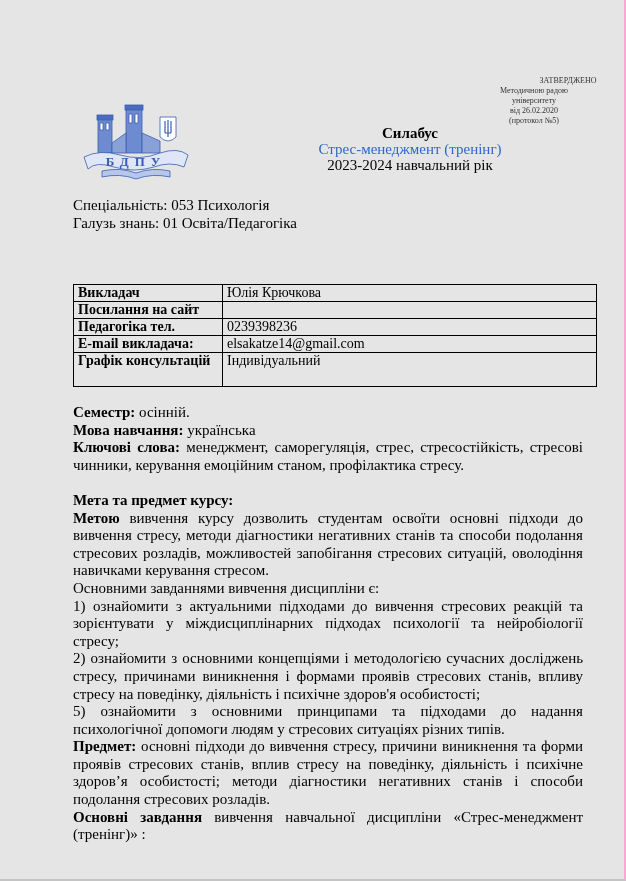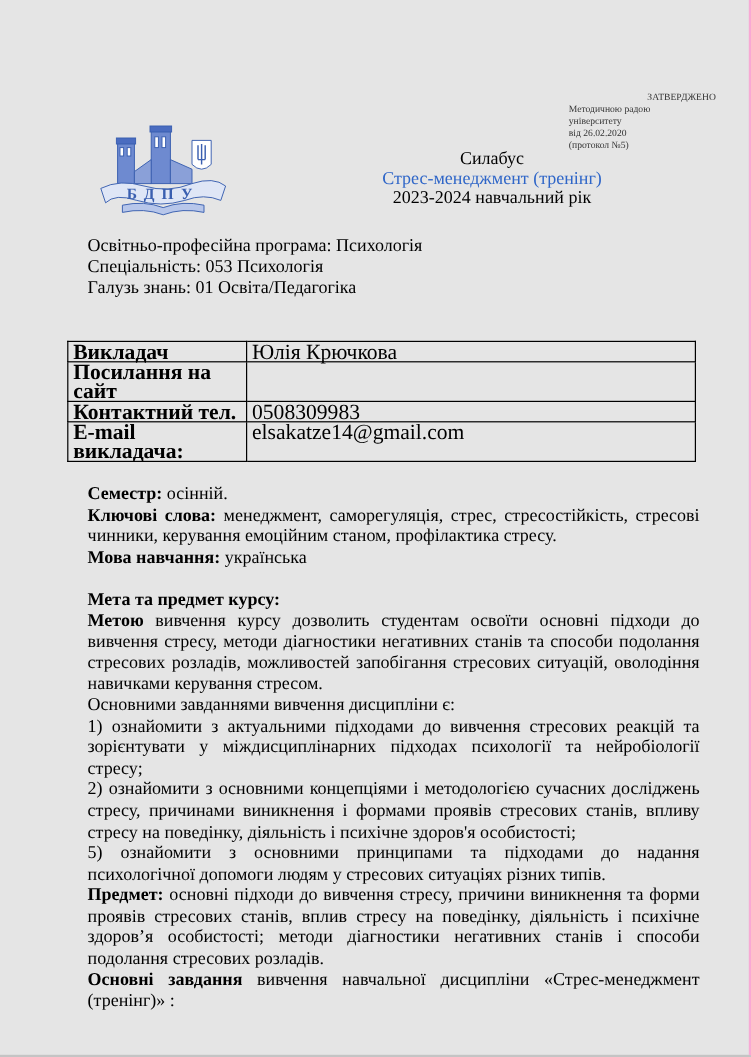--- a/index.html
+++ b/index.html
@@ -2,30 +2,30 @@
 <html><head>
 <meta charset="utf-8">
 <style>
   html, body { margin: 0; padding: 0; background: #ffffff; }
   body { width: 626px; height: 881px; position: relative; overflow: hidden;
          font-family: "Liberation Serif", "DejaVu Serif", serif; color: #000; }
   .page { position: absolute; left: 0; top: 0; width: 624px; height: 879px;
           border-right: 6px solid #f9a8d4; border-bottom: 2px solid #c4c4c4; background: #e5e5e5; }
   .approval { position: absolute; right: 30px; top: 76px; width: 120px; text-align: right;
               font-size: 8px; line-height: 10px; color: #333; }
-  .approval div { text-align: left; }
+  .approval div { text-align: center; }
   .approval .head { text-align: center; width: 80px; margin-left: auto; margin-right: -14px; }
   .logo { position: absolute; left: 80px; top: 103px; width: 112px; height: 78px; }
   .title-block { position: absolute; left: 280px; top: 125px; width: 260px; text-align: center;
                  font-size: 15px; line-height: 16px; }
-  .title-block .t1 { font-weight: normal; }
+  .title-block .t1 { font-weight: bold; }
   .title-block .t3 { color: #2f66c8; }
   .meta { position: absolute; left: 73px; top: 197px; font-size: 15px; line-height: 17.5px; }
-  table.info { position: absolute; left: 56px; top: 284px; width: 524px; border-collapse: collapse;
-               font-size: 18px; }
+  table.info { position: absolute; left: 73px; top: 284px; width: 524px; border-collapse: collapse;
+               font-size: 14px; }
   table.info td { border: 1px solid #000; padding: 0 4px; line-height: 16px; vertical-align: top; height: 16px; }
   table.info td.k { width: 140px; font-weight: bold; }
   .body-text { position: absolute; left: 73px; top: 404px; width: 510px; font-size: 15px; line-height: 17.6px; }
   .body-text p { margin: 0; text-align: justify; }
   .body-text b { font-weight: bold; margin-top: 24px; }
   .gap { height: 17.6px; }
 </style>
 </head>
 <body>
 
@@ -67,50 +67,53 @@
     </svg>
   </div>
 
   <div class="title-block">
     <div class="t1">Силабус</div>
     <div class="t3">Стрес-менеджмент (тренінг)</div>
     <div>2023-2024 навчальний рік</div>
   </div>
 
   <div class="meta">
-    <div>Освітньо-професійна програма: Психологія</div>
     <div>Спеціальність: 053 Психологія</div>
     <div>Галузь знань: 01 Освіта/Педагогіка</div>
   </div>
 
   <table class="info">
     <tbody>
         <tr>
       <td class="k">Викладач</td>
       <td>Юлія Крючкова</td>
     </tr>
     <tr>
       <td class="k">Посилання на сайт</td>
       <td></td>
     </tr>
     <tr>
-      <td class="k">Контактний тел.</td>
-      <td>0508309983</td>
+      <td class="k">Педагогіка тел.</td>
+      <td>0239398236</td>
     </tr>
     <tr>
       <td class="k">E-mail викладача:</td>
       <td>elsakatze14@gmail.com</td>
+    </tr>
+    <tr>
+      <td class="k" style="height:33px;">Графік консультацій</td>
+      <td>Індивідуальний</td>
     </tr>
   </tbody>
     </table>
 
   <div class="body-text">
     <p><b>Семестр:</b><span> осінній.</span></p>
+    <p><b>Мова навчання:</b><span> українська</span></p>
     <p><b>Ключові слова:</b><span> менеджмент, саморегуляція, стрес, стресостійкість, стресові чинники, керування емоційним станом, профілактика стресу.</span></p>
-    <p><b>Мова навчання:</b><span> українська</span></p>
     <div class="gap"></div>
     <p><b>Мета та предмет курсу:</b></p>
     <p><b>Метою</b><span> вивчення курсу дозволить студентам освоїти основні підходи до вивчення стресу, методи діагностики негативних станів та способи подолання стресових розладів, можливостей запобігання стресових ситуацій, оволодіння навичками керування стресом.</span></p>
     <p>Основними завданнями вивчення дисципліни є:</p>
     <p>1) ознайомити з актуальними підходами до вивчення стресових реакцій та зорієнтувати у міждисциплінарних підходах психології та нейробіології стресу;</p>
     <p>2) ознайомити з основними концепціями і методологією сучасних досліджень стресу, причинами виникнення і формами проявів стресових станів, впливу стресу на поведінку, діяльність і психічне здоров'я особистості;</p>
     <p>5) ознайомити з основними принципами та підходами до надання психологічної допомоги людям у стресових ситуаціях різних типів.</p>
     <p><b>Предмет:</b><span> основні підходи до вивчення стресу, причини виникнення та форми проявів стресових станів, вплив стресу на поведінку, діяльність і психічне здоров’я особистості; методи діагностики негативних станів і способи подолання стресових розладів.</span></p>
     <p><b>Основні завдання</b><span> вивчення навчальної дисципліни «Стрес-менеджмент (тренінг)» :</span></p>
   </div>

